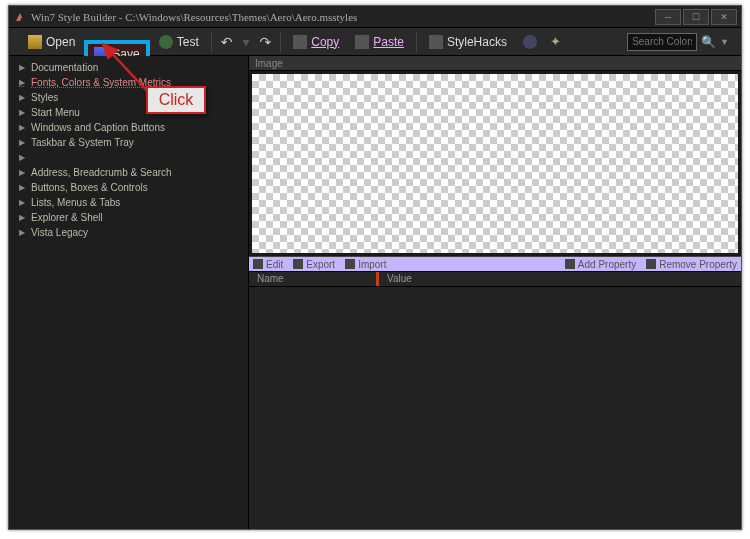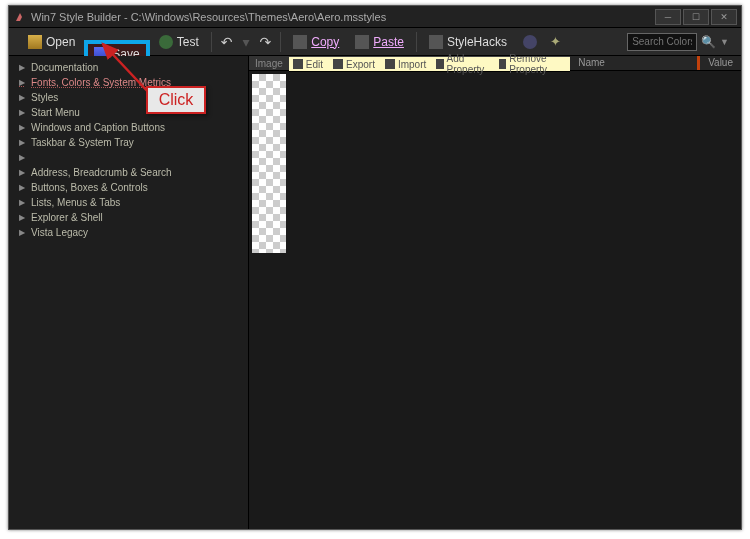--- a/index.html
+++ b/index.html
@@ -10,21 +10,21 @@
     background: #1a1a1a; border: 1px solid #555; box-shadow: 0 0 3px rgba(0,0,0,0.5);
     display: flex; flex-direction: column;
   }
 
   
   .titlebar {
     height: 22px; background: #222; display: flex; align-items: center;
     padding: 0 4px; border-bottom: 1px solid #000; font-size: 11px; color: #aaa;
   }
   .titlebar .app-icon { width:14px; height:14px; margin-right:4px; display:flex; align-items:center; justify-content:center; }
-  .titlebar .title { flex: 1; }
+  .titlebar .title { flex: 1; font-family: Liberation Serif, serif; }
   .winbtn { width: 26px; height: 16px; background: #333; border: 1px solid #555; margin-left: 2px;
             display:flex; align-items:center; justify-content:center; color:#999; font-size:9px; }
 
   
   .toolbar {
     height: 28px; background: #2a2a2a; border-bottom: 1px solid #000;
     display: flex; align-items: center; padding: 0 12px; gap: 2px;
   }
   .tbtn {
     display: flex; align-items: center; gap: 4px; padding: 3px 6px;
@@ -54,39 +54,39 @@
   .body { flex:1; display:flex; min-height:0; }
 
   .tree {
     width:240px; background:#1e1e1e; border-right:1px solid #000;
     padding:4px 0; overflow:hidden; font-size:10px; color:#bba;
   }
   .tree-item { display:flex; align-items:center; gap:4px; padding:1px 6px 1px 10px; line-height:13px; cursor:pointer; }
   .tree-item .arrow { color:#888; font-size:8px; width:8px; }
   .tree-item.hl { color:#d88; text-decoration: underline dotted #a55; }
 
-  .right { flex:1; display:flex; flex-direction:row; min-width:0;justify-content:flex-end; }
+  .right { flex:1; display:flex; flex-direction:column; min-width:0;justify-content:flex-end; }
 
   .panel-label { height:15px; background:#333; color:#888; font-size:10px; padding:0 6px; display:flex; align-items:center; border-bottom:1px solid #000;}
 
   .image-panel { height:200px; background:#1a1a1a; display:flex; flex-direction:column; }
   .checker {
     flex:1; margin:3px;
     background-image:
       linear-gradient(45deg,#ccc 25%,transparent 25%),
       linear-gradient(-45deg,#ccc 25%,transparent 25%),
       linear-gradient(45deg,transparent 75%,#ccc 75%),
       linear-gradient(-45deg,transparent 75%,#ccc 75%);
     background-size:14px 14px;
     background-position:0 0,0 7px,7px -7px,-7px 0;
     background-color:#fff;
   }
 
   .prop-toolbar {
-    height:16px; background:#fef9c3; display:flex; align-items:center; font-size:10px;
+    height:16px; background:#c4b5fd; display:flex; align-items:center; font-size:10px;
     padding:0 4px; gap:10px; border-top:1px solid #444; border-bottom:1px solid #000;
   }
   .pbtn { color:#555; display:flex; align-items:center; gap:3px; }
   .pbtn.r { margin-left:auto; }
   .pbtn .picon { width:10px; height:10px; background:#444; }
 
   .prop-header {
     height:15px; background:#262626; display:flex; font-size:10px; color:#999;
     border-bottom:1px solid #000;
   }

